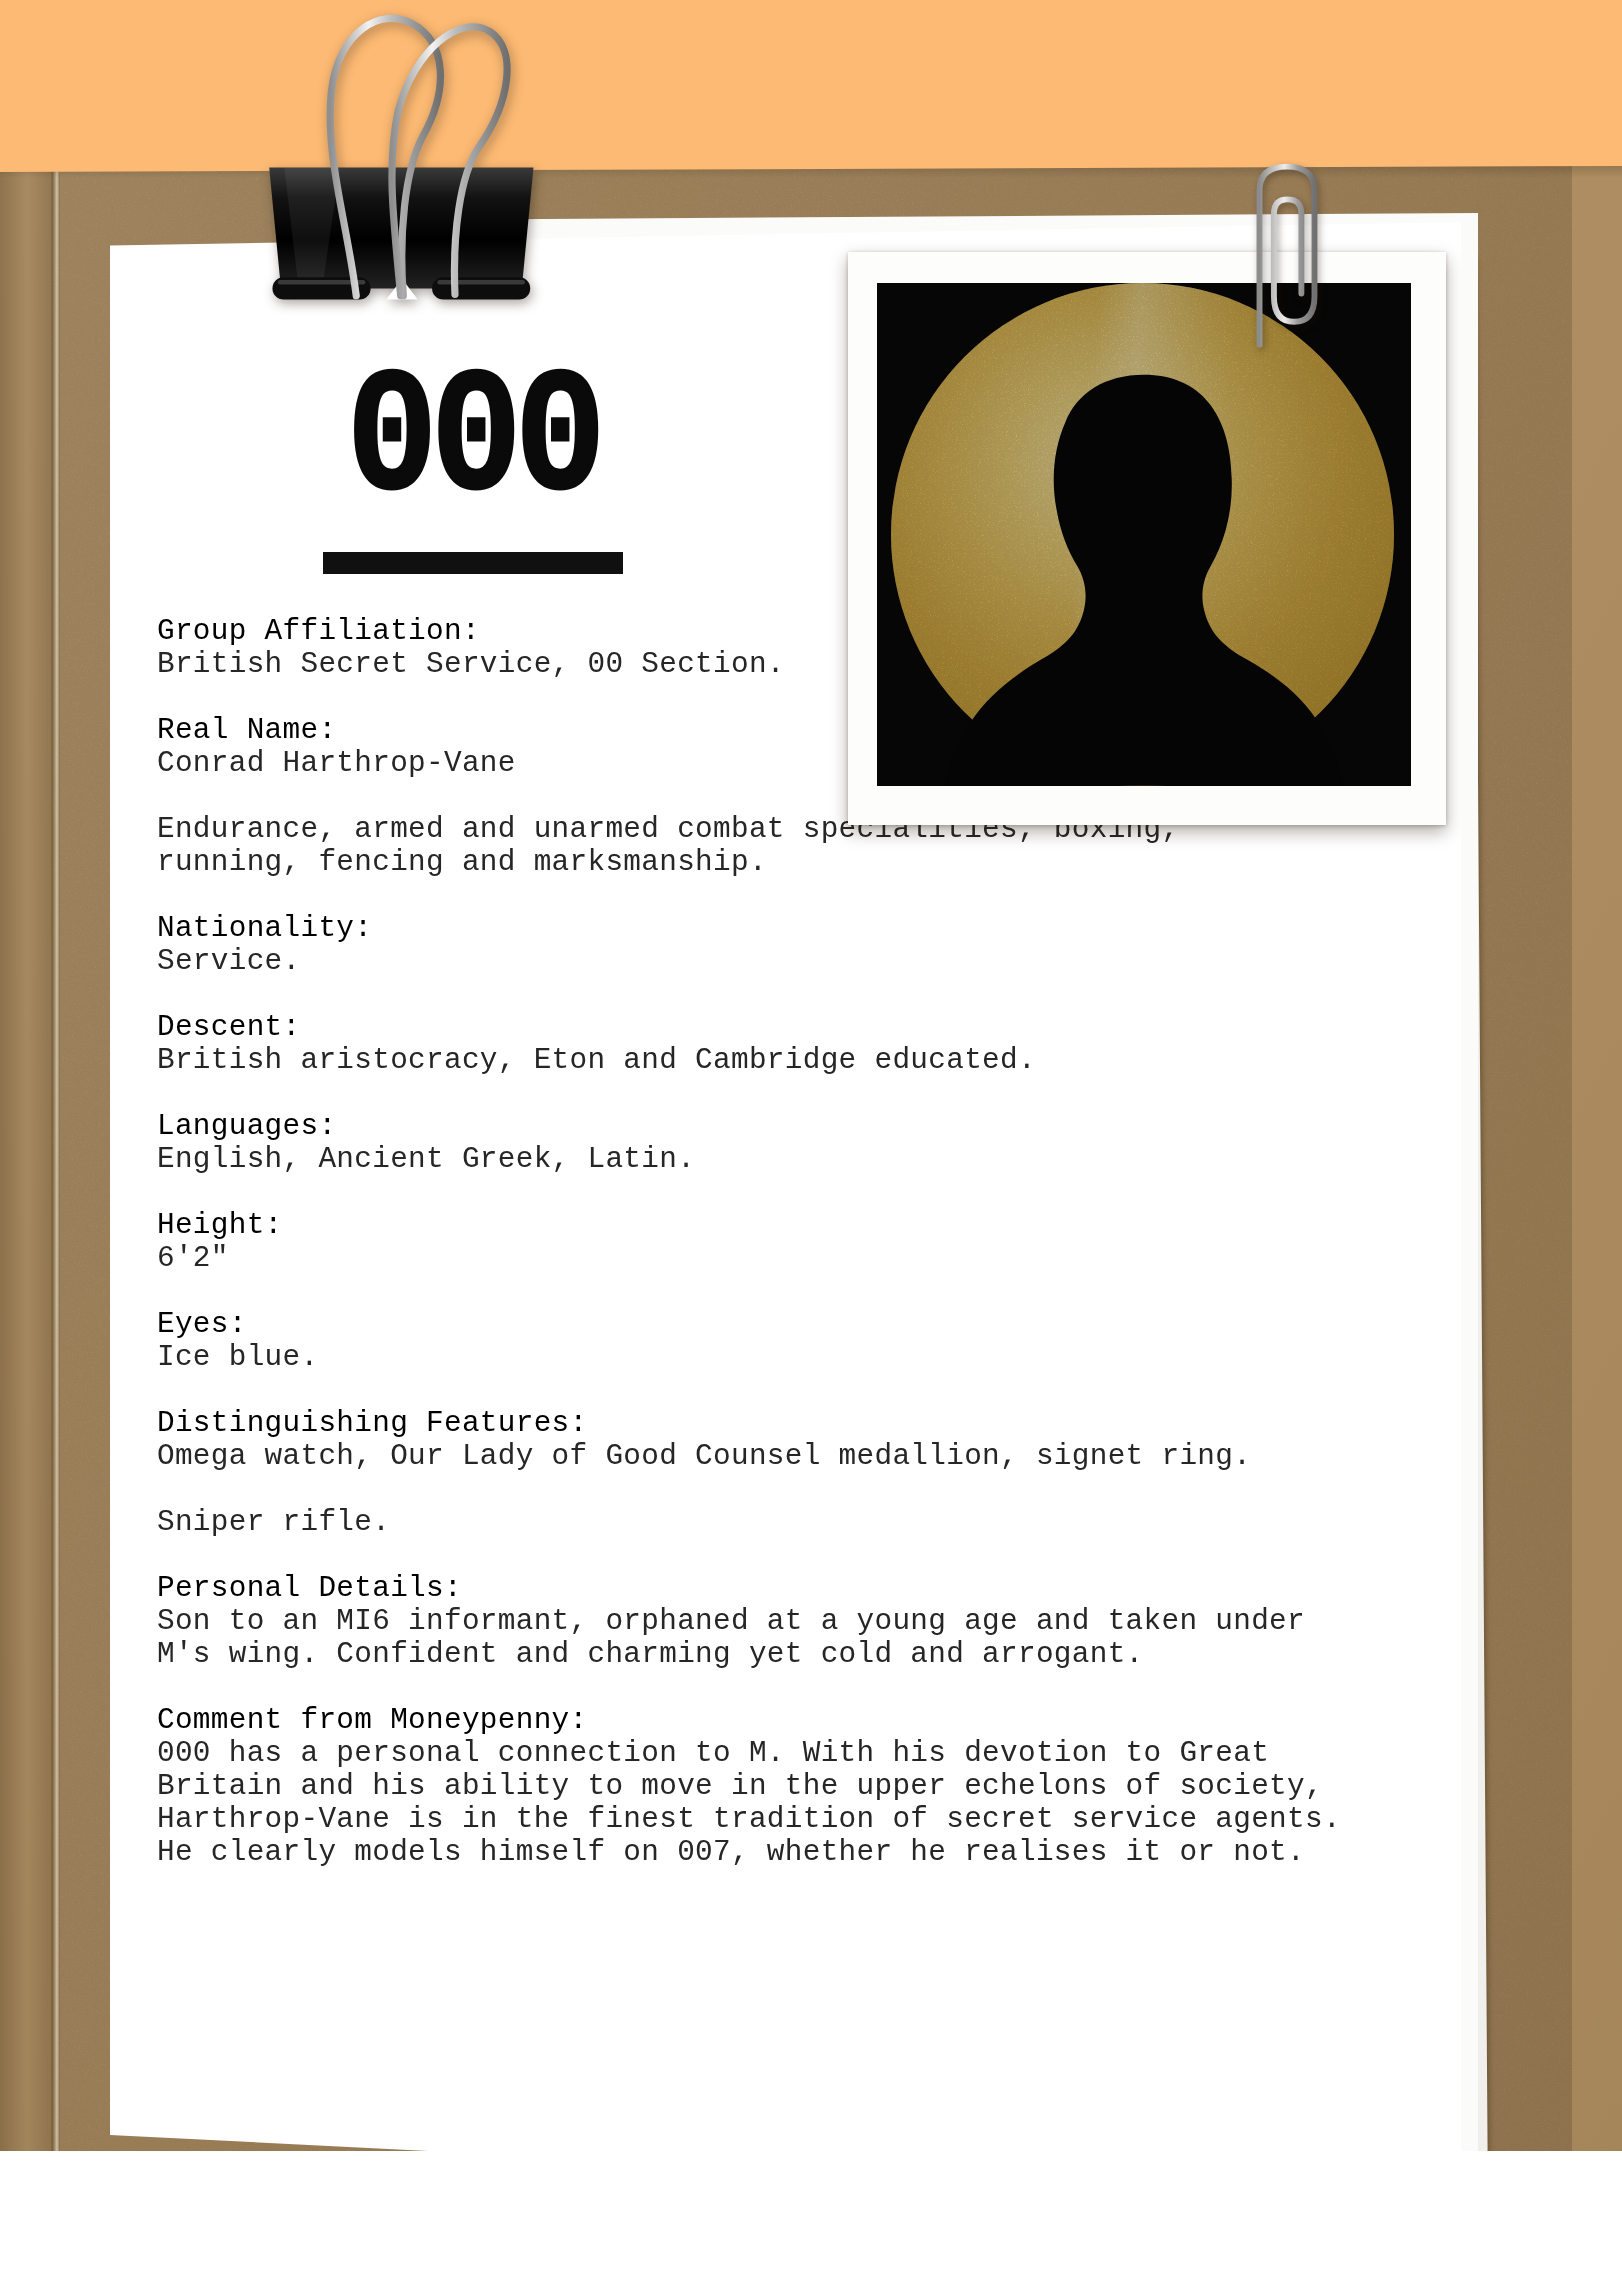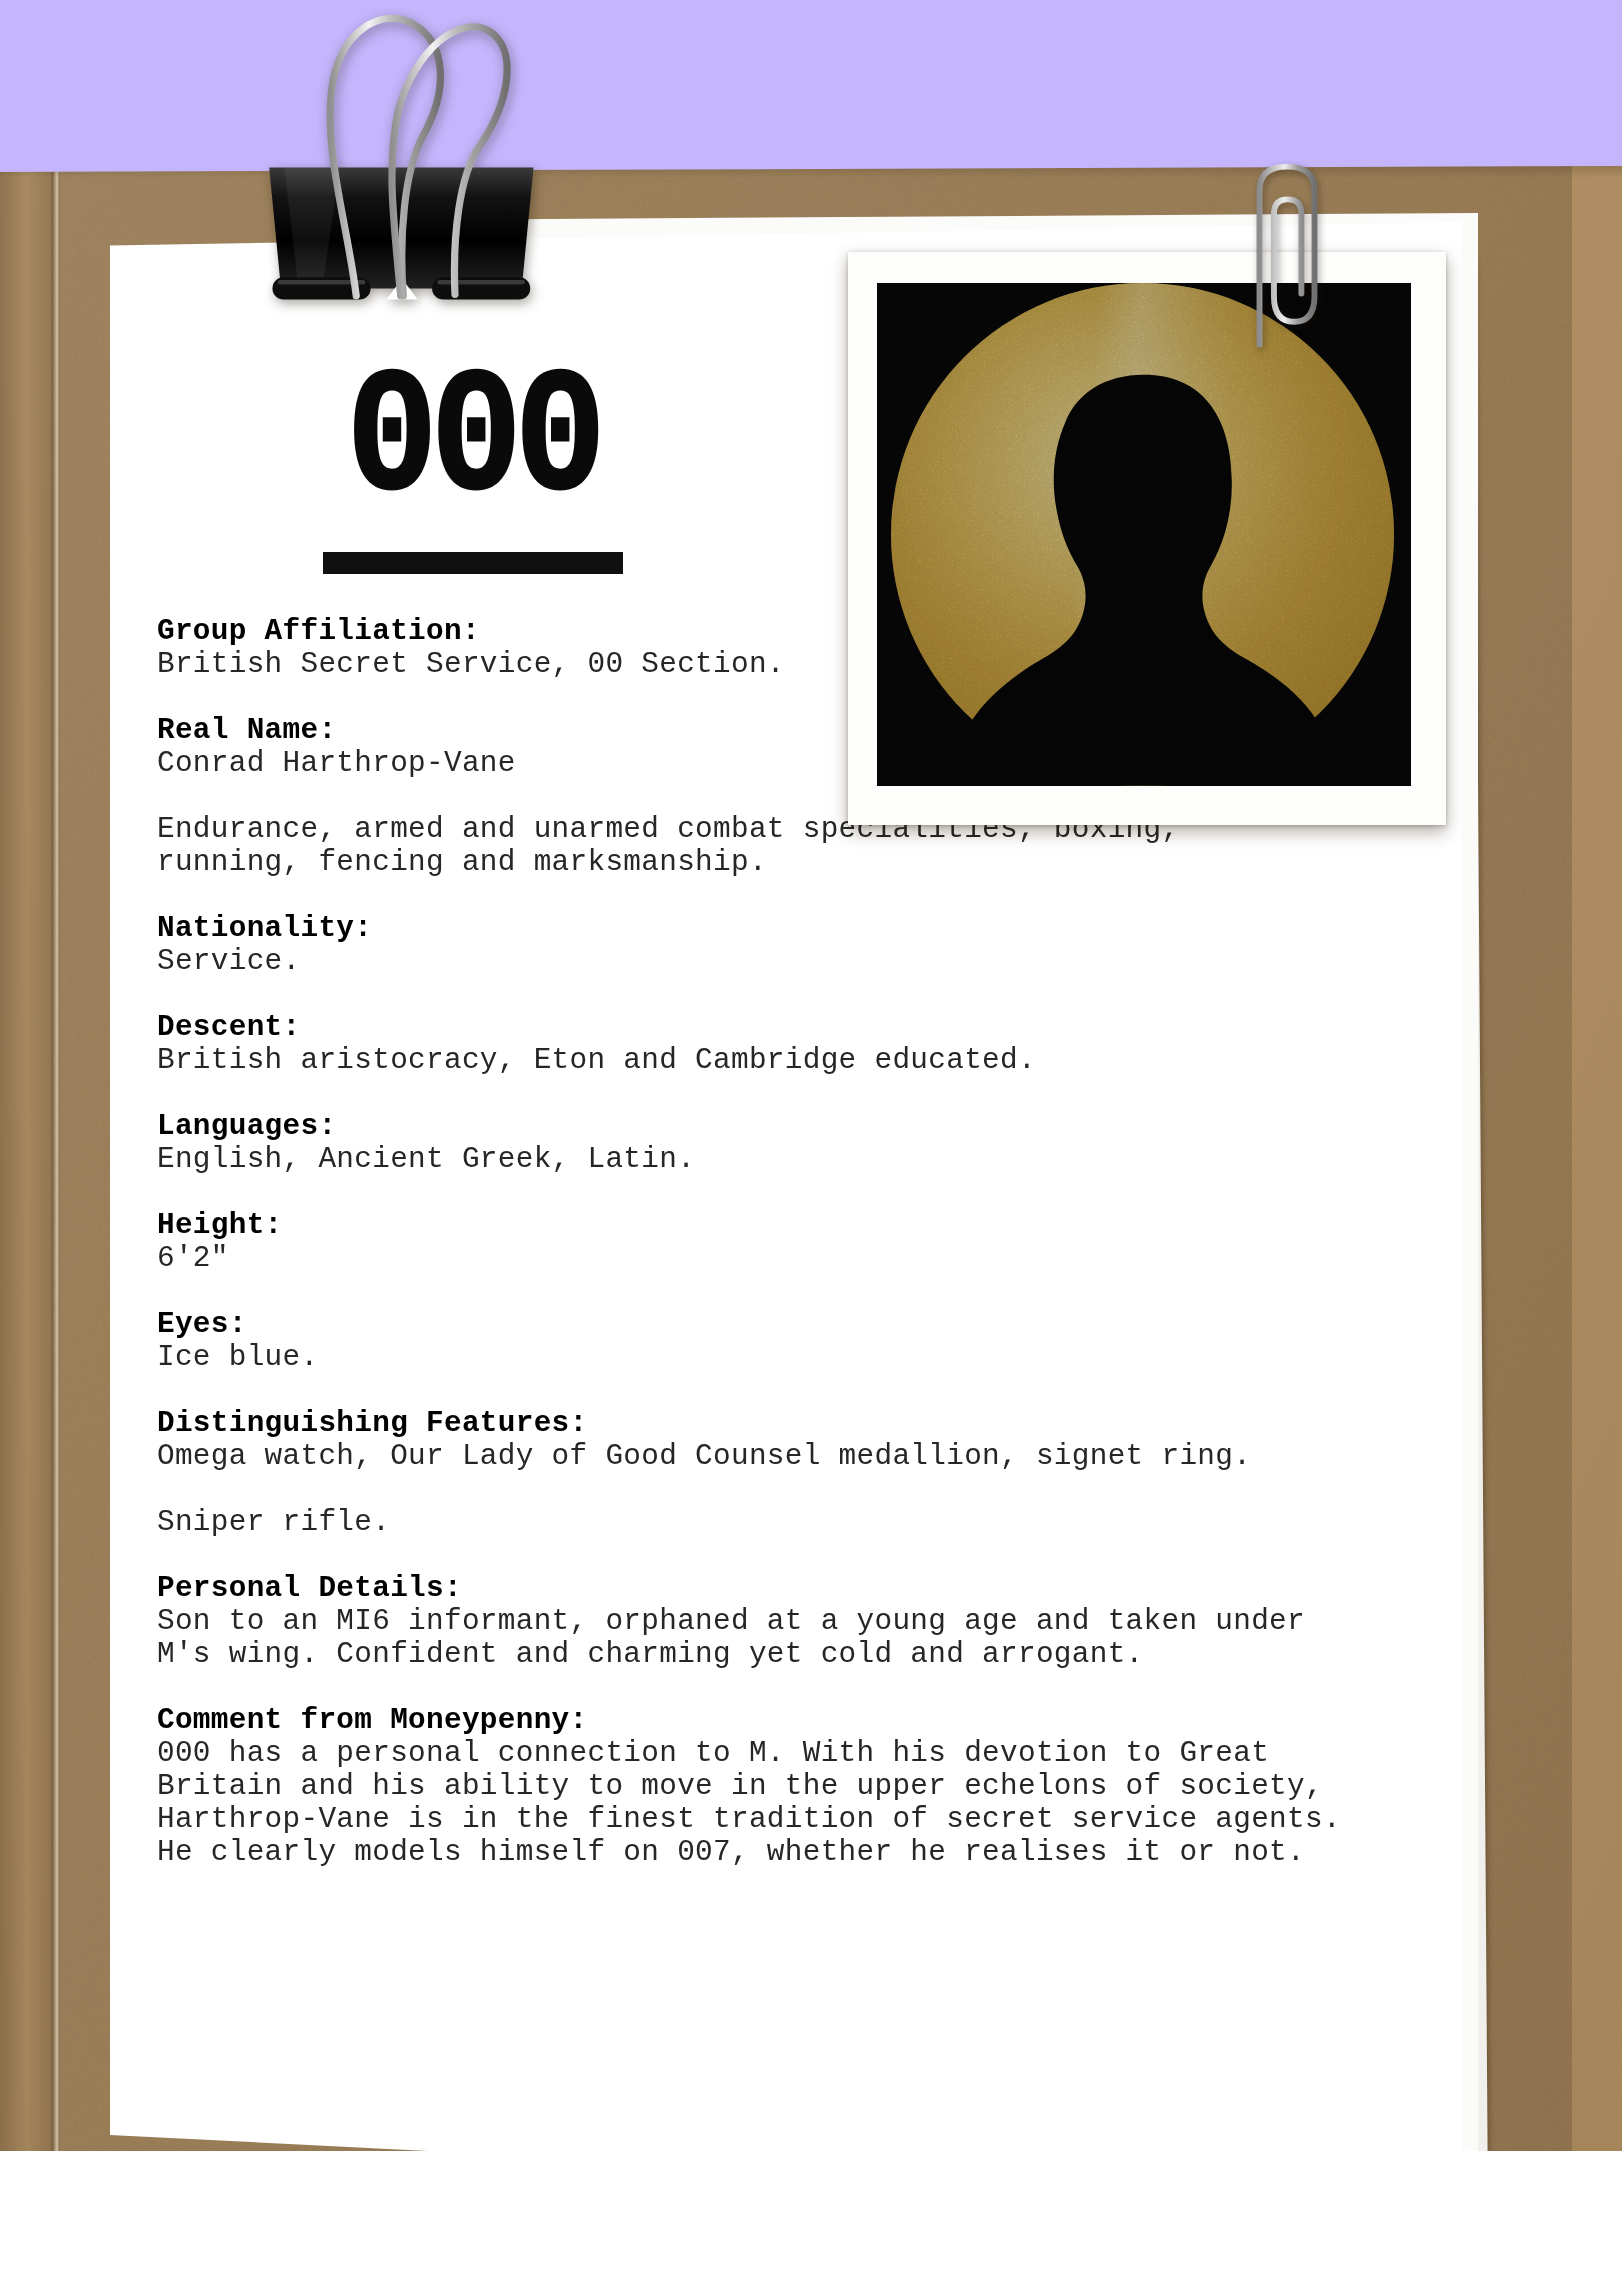--- a/index.html
+++ b/index.html
@@ -1,17 +1,17 @@
 <!DOCTYPE html>
 <html style="font-size:10.5px"><head>
 <meta charset="utf-8">
 <style>
   html,body{margin:0;padding:0;background:#ffffff;}
   .stage{
-    position:relative;width:1623px;height:2151px;background:#c4b5fd;overflow:hidden;
+    position:relative;width:1623px;height:2151px;background:#fdba74;overflow:hidden;
     font-family:"Liberation Mono","DejaVu Sans Mono",monospace;
   }
   
   .board{
     position:absolute;inset:0;
     background:linear-gradient(115deg,#b8996e 0%,#b29266 38%,#ac8c60 70%,#a5855a 100%);
     clip-path:polygon(0 172px,1623px 166px,1623px 2295px,1594px 2295px,0 2258px);
     filter:drop-shadow(0 3.3px 6.5px rgba(60,40,15,.25));
   }
   .board .tex{position:absolute;inset:0;width:100%;height:100%;opacity:.14;}
@@ -47,21 +47,21 @@
     transform:scaleY(1.15);transform-origin:top center;
     -webkit-text-stroke:2.6px #0a0a0a;
   }
   .title-rule{position:absolute;left:213px;top:330px;width:300px;height:21.6px;background:#101010;}
   
   .sections{
     position:absolute;left:47px;top:393px;width:1263px;
     font-size:29.4px;line-height:33px;letter-spacing:0.3px;
   }
   .section{margin-bottom:33px;}
-  .section .label{font-weight:bold;color:#000000;}
+  .section .label{font-weight:normal;color:#000000;}
   .section .line{color:#262626;font-weight:400;}
   
   .photo{
     position:absolute;left:738px;top:30px;width:598px;height:573px;background:#fdfdfc;
     box-shadow:0 6.5px 15.7px rgba(40,25,8,.35),0 1.3px 3.9px rgba(40,25,8,.25);
   }
   .photo-inner{position:absolute;left:29px;top:31px;width:534px;height:503px;background:#060606;overflow:hidden;}
   .gold-circle{
     position:absolute;left:13.7px;top:0;width:503px;height:503px;border-radius:50%;overflow:hidden;
     background:

